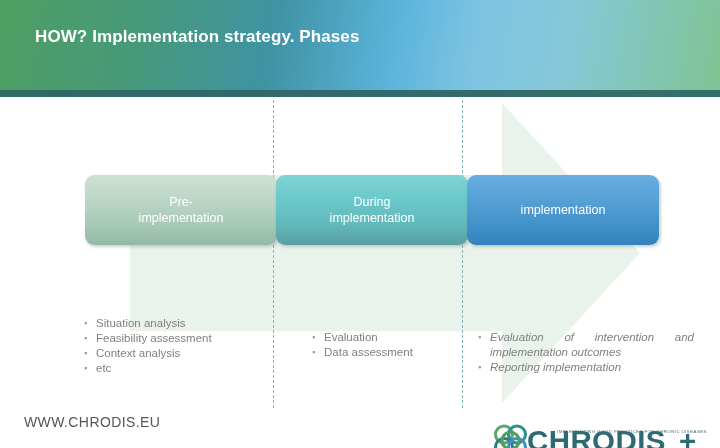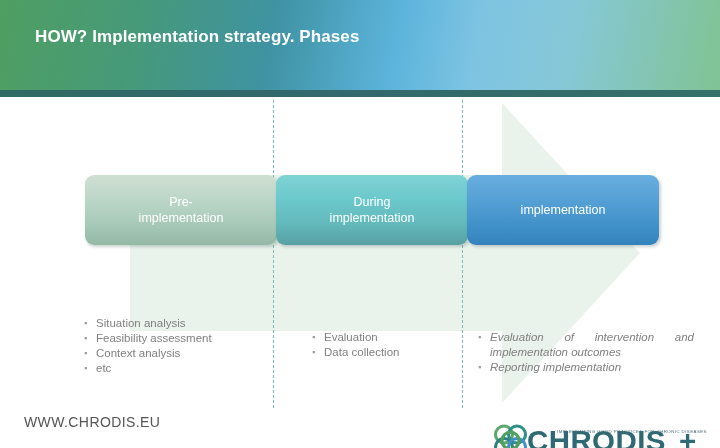--- a/index.html
+++ b/index.html
@@ -208,21 +208,21 @@
   </div>
 </div>
 
 <div class="bullet-list" id="list-during">
   <div class="bullet-row">
     <span class="bullet-mark">▪</span>
     <span class="bullet-text">Evaluation</span>
   </div>
   <div class="bullet-row">
     <span class="bullet-mark">▪</span>
-    <span class="bullet-text">Data collection</span>
+    <span class="bullet-text">Data assessment</span>
   </div>
 </div>
 
 <div class="bullet-list" id="list-post">
   <div class="bullet-row">
     <span class="bullet-mark">▪</span>
     <span class="bullet-text">Evaluation of intervention and implementation outcomes</span>
   </div>
   <div class="bullet-row">
     <span class="bullet-mark">▪</span>

